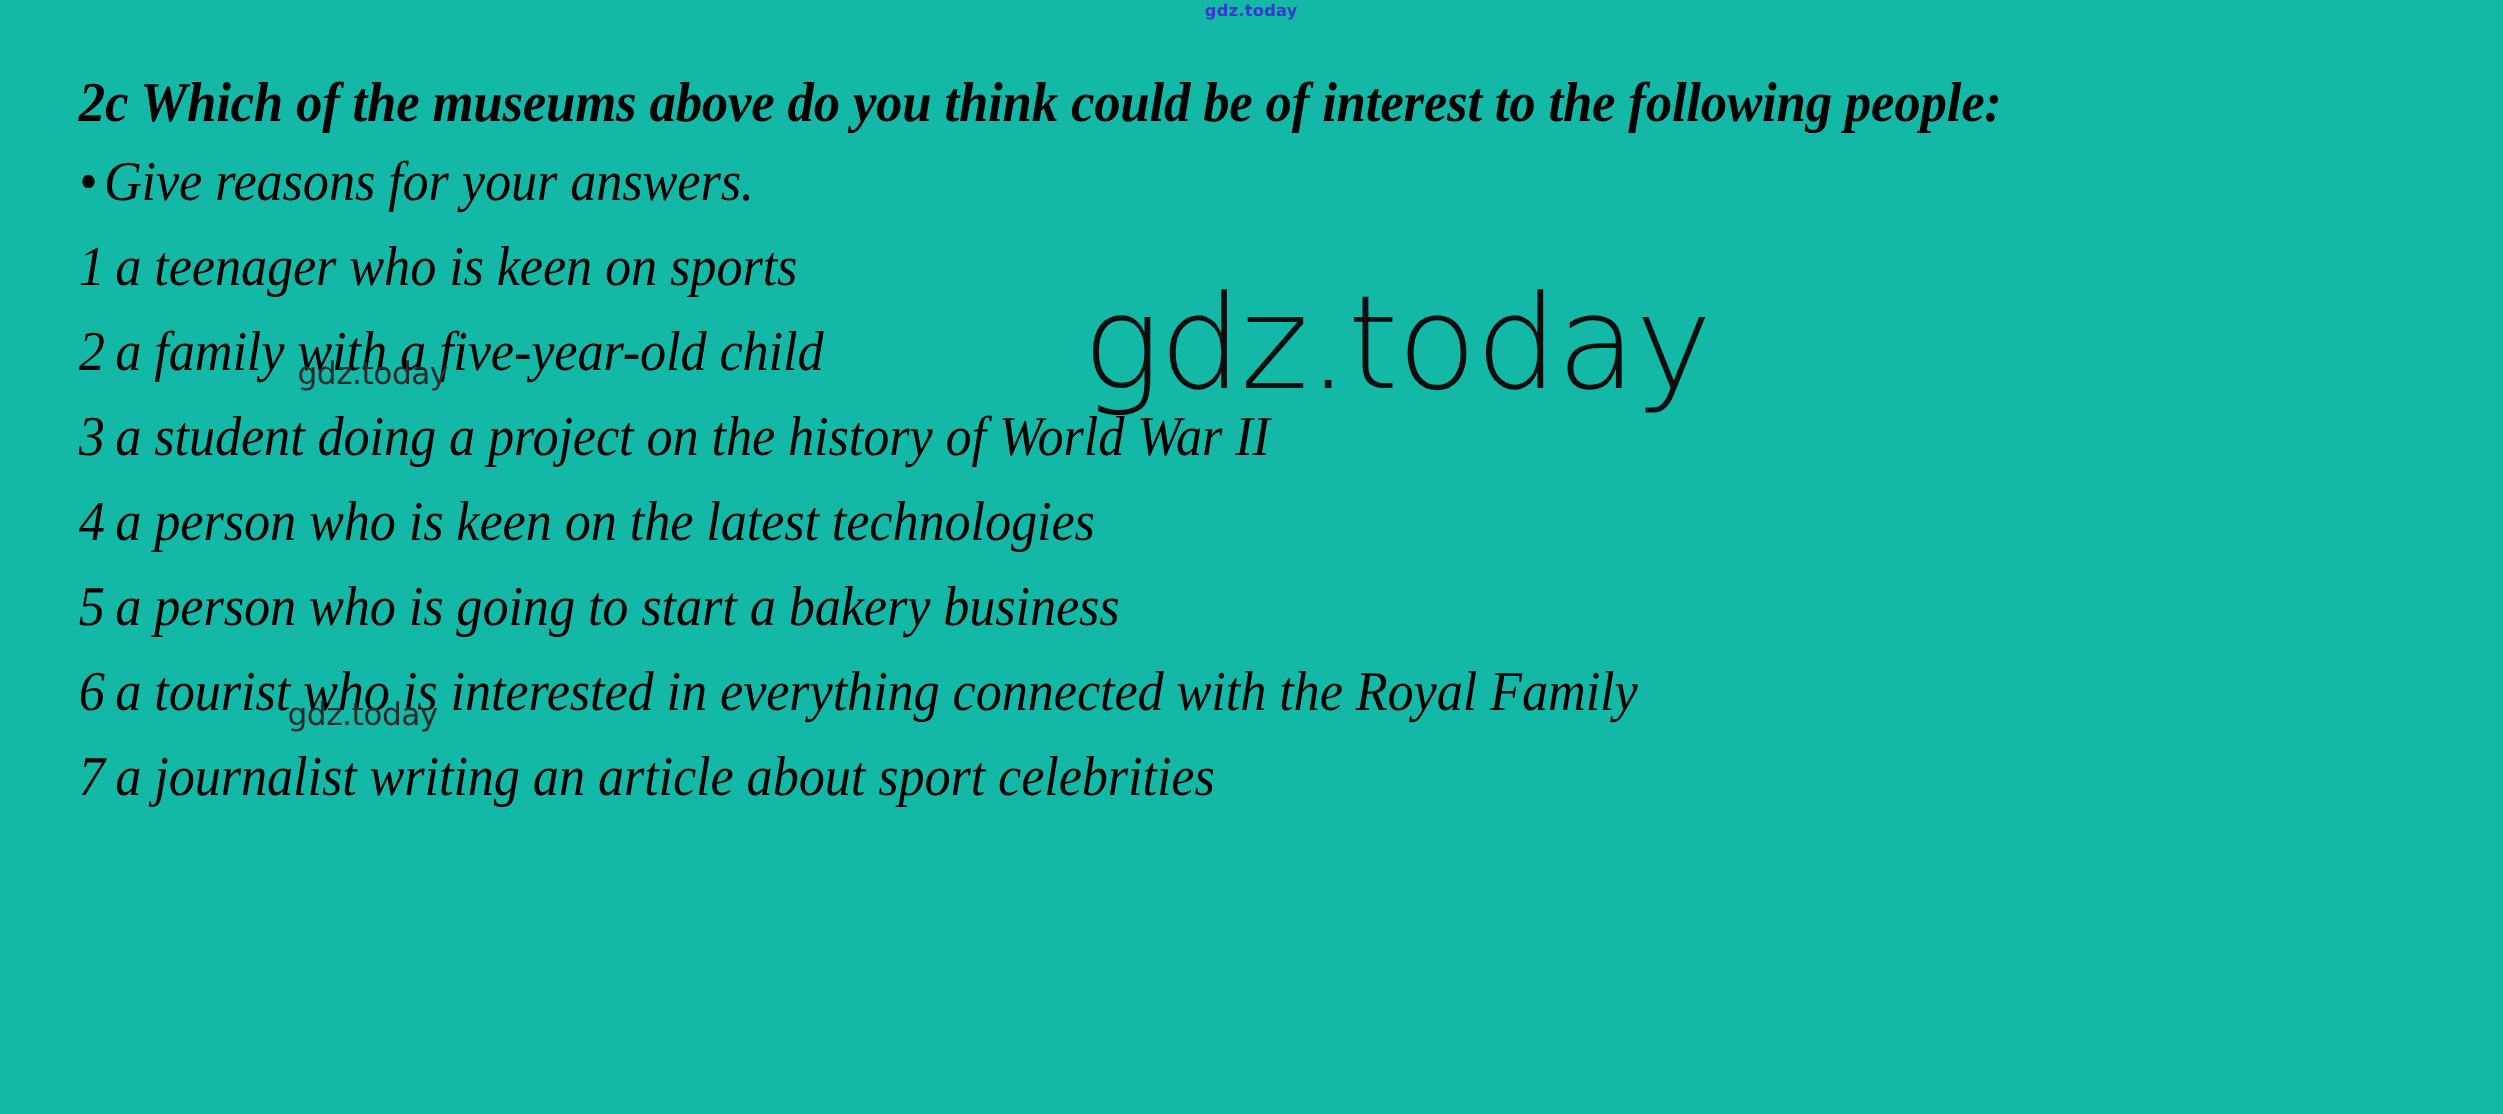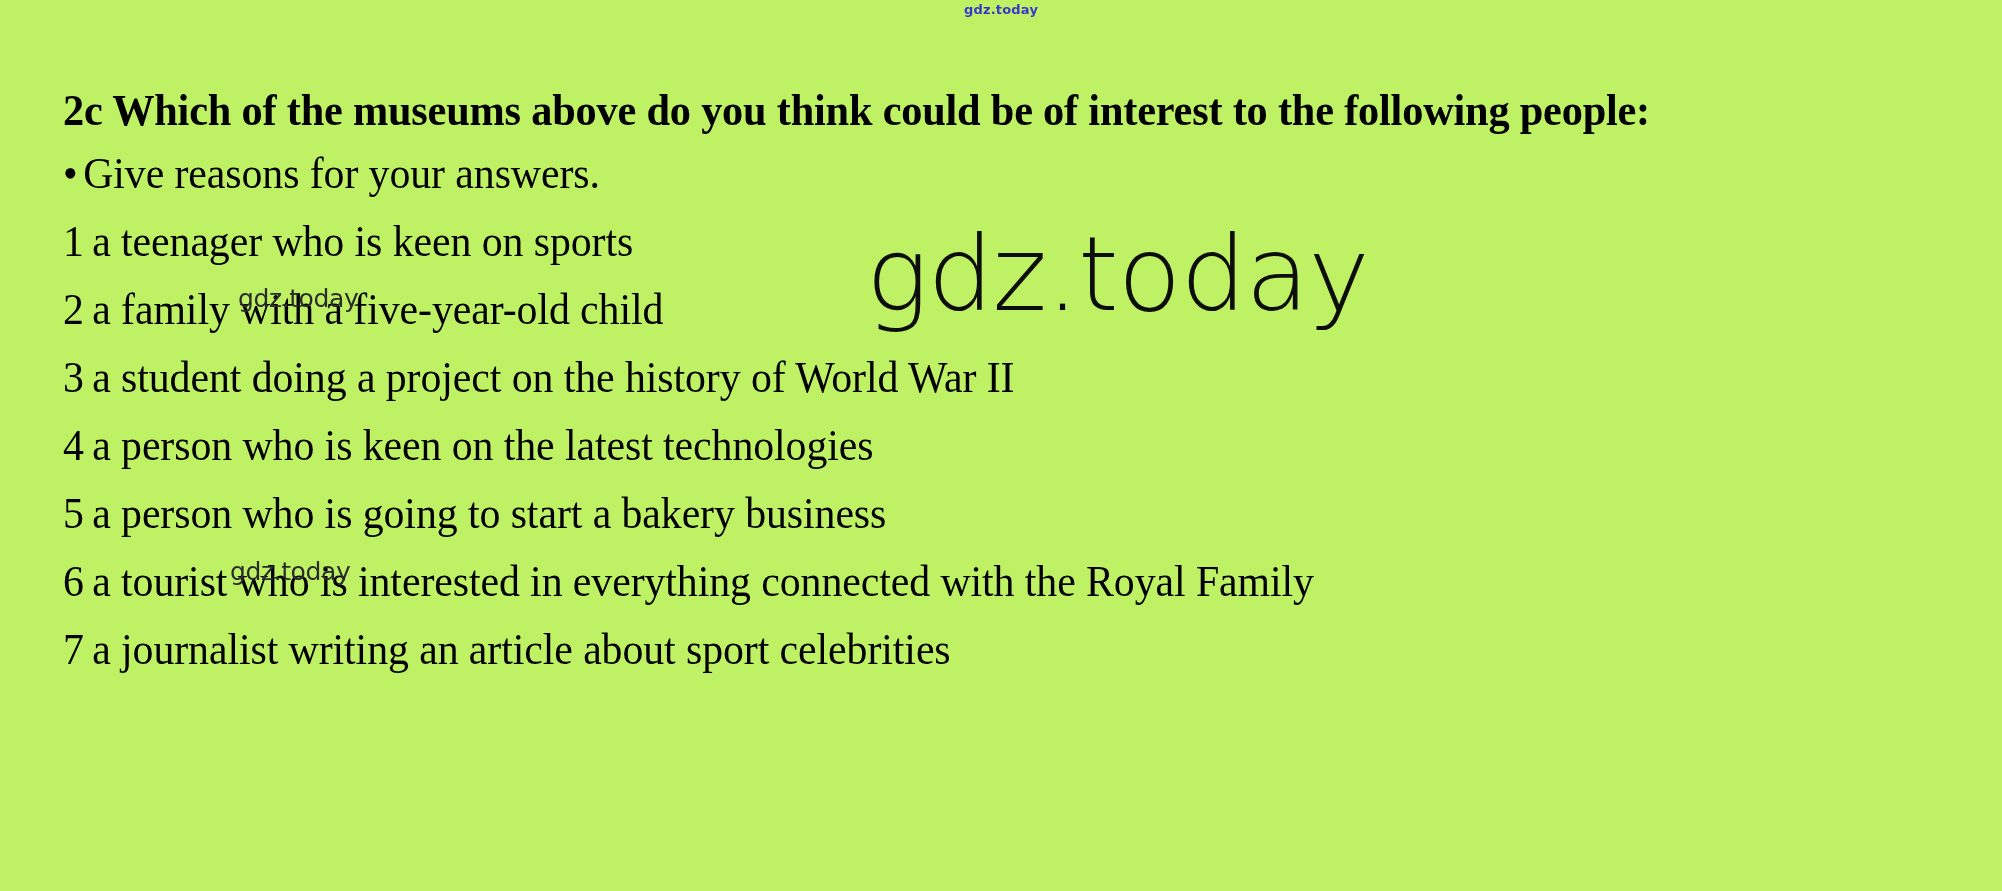--- a/index.html
+++ b/index.html
@@ -9,21 +9,21 @@
     background: #ffffff;
   }
   body {
     font-family: "Liberation Serif", "DejaVu Serif", serif;
     color: #000000;
   }
   .page {
     position: relative;
     width: 2002px;
     height: 891px;
-    background: #bef264;
+    background: #14b8a6;
     overflow: hidden;
   }
 
   
   .wm-top {
     position: absolute;
     left: 0;
     top: 2px;
     width: 2002px;
     text-align: center;
@@ -65,22 +65,23 @@
     user-select: none;
     pointer-events: none;
   }
   .wm-small-1 { left: 238px; top: 286px; }
   .wm-small-2 { left: 230px; top: 559px; }
 
   
   .content {
     position: absolute;
     left: 63px;
-    top: 84px;
+    top: 56px;
     width: 1900px;
+    font-style: italic;
   }
 
   .heading {
     font-family: "Liberation Serif", "DejaVu Serif", serif;
     font-weight: bold;
     font-size: 45px;
     line-height: 1.18;
     letter-spacing: -0.2px;
     margin: 0 0 2px 0;
     max-width: 1810px;

